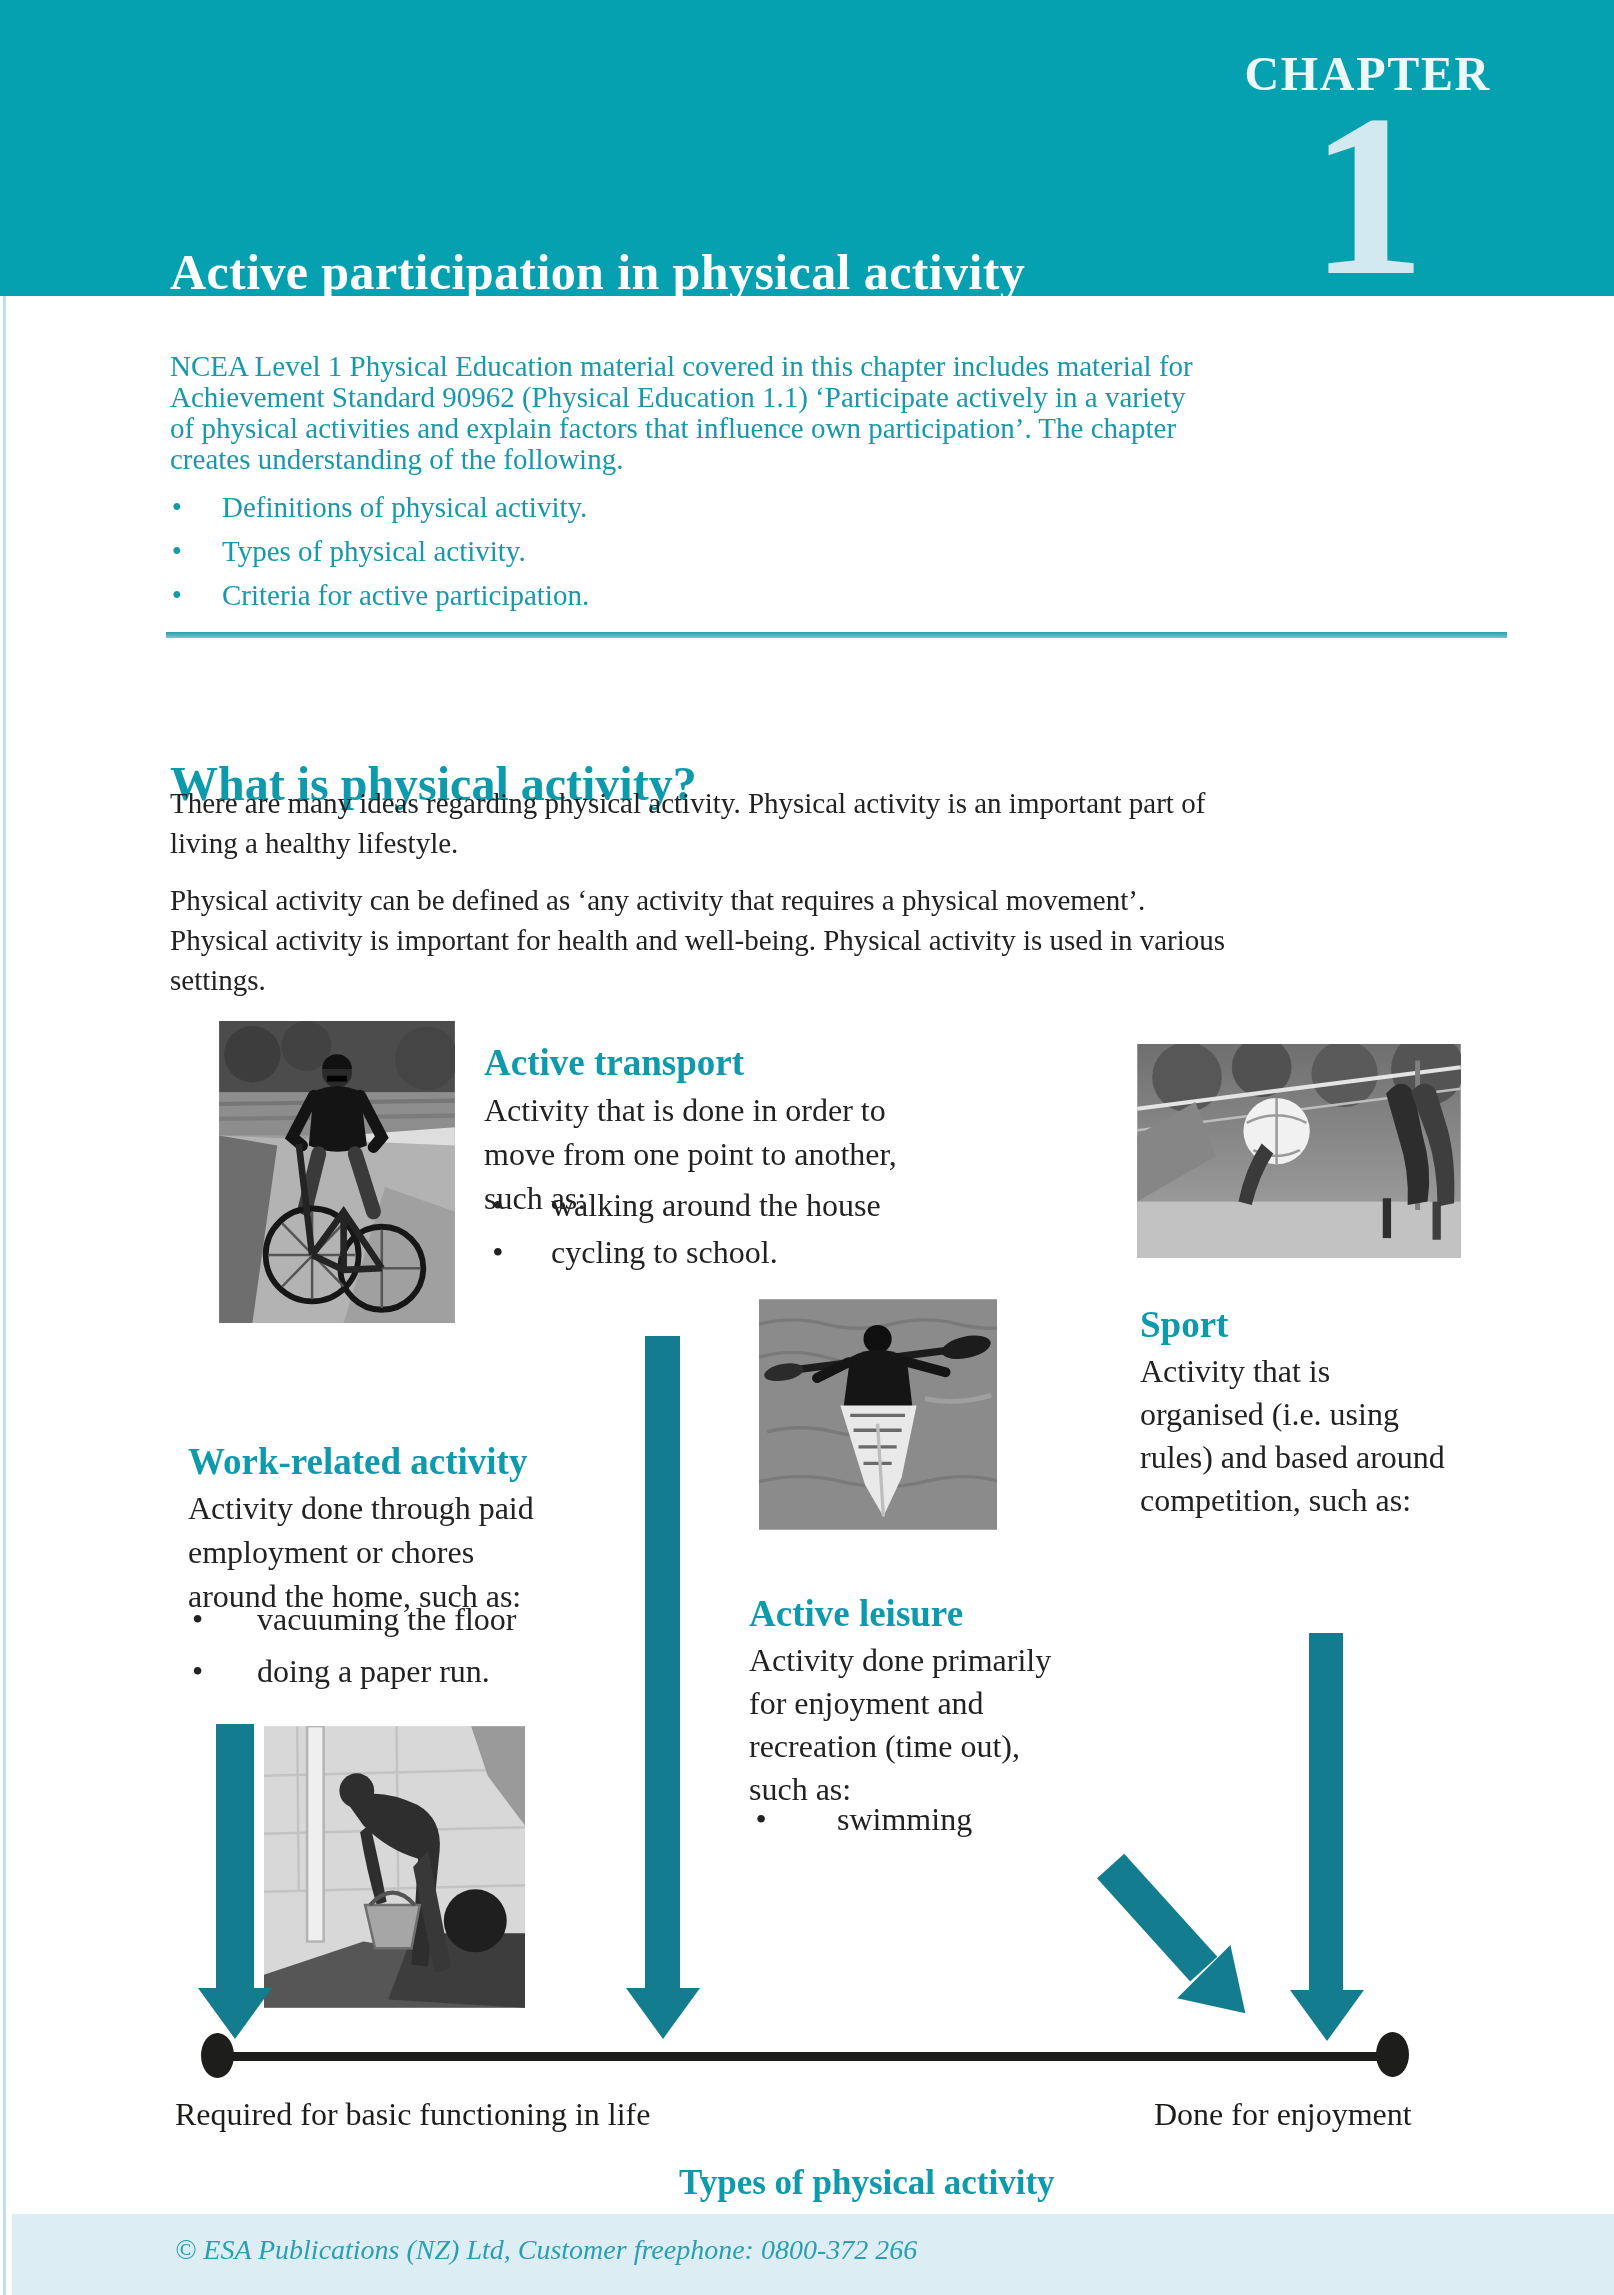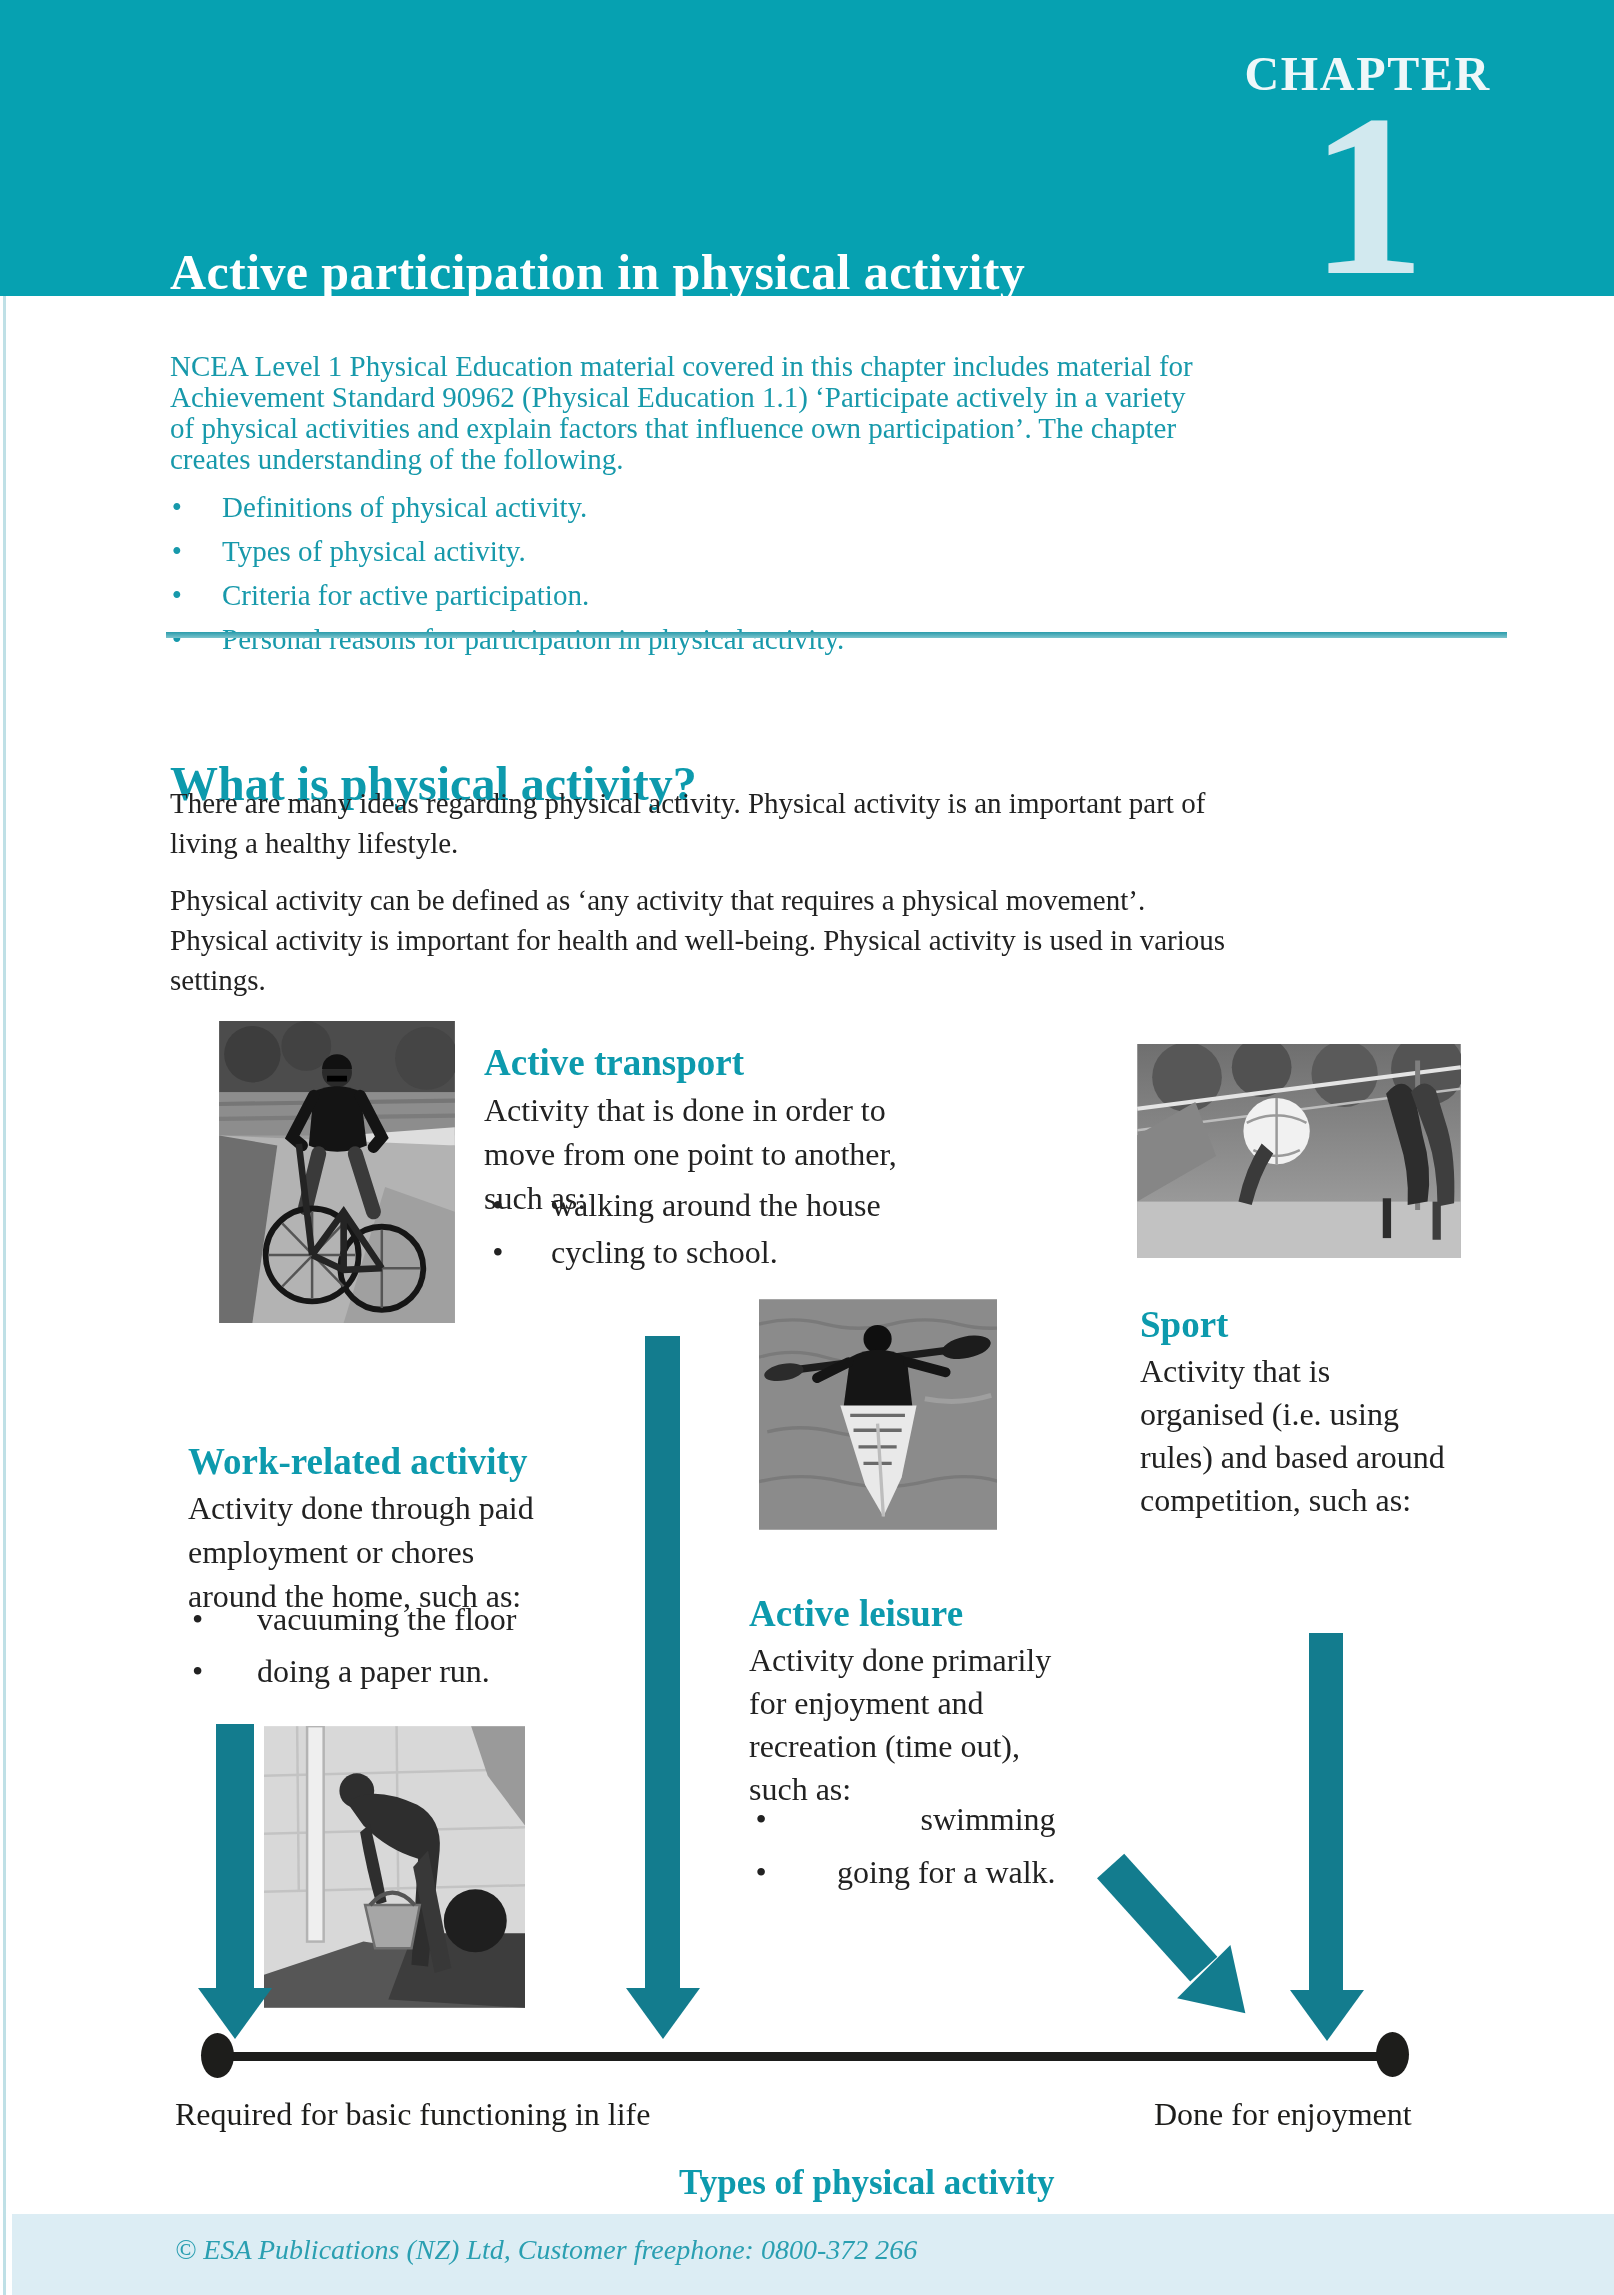--- a/index.html
+++ b/index.html
@@ -125,21 +125,20 @@
   </header>
 
   <p class="intro-paragraph">NCEA Level 1 Physical Education material covered in this chapter includes material for
 Achievement Standard 90962 (Physical Education 1.1) ‘Participate actively in a variety
 of physical activities and explain factors that influence own participation’. The chapter
 creates understanding of the following.</p>
   <ul class="intro-bullets">
     <li>Definitions of physical activity.</li>
     <li>Types of physical activity.</li>
     <li>Criteria for active participation.</li>
-    <li>Personal reasons for participation in physical activity.</li>
   </ul>
   <div class="teal-rule"></div>
 
   <h2 class="section-heading">What is physical activity?</h2>
   <p class="body-par par-1">There are many ideas regarding physical activity. Physical activity is an important part of
 living a healthy lifestyle.</p>
   <p class="body-par par-2">Physical activity can be defined as ‘any activity that requires a physical movement’.
 Physical activity is important for health and well-being. Physical activity is used in various
 settings.</p>
 
@@ -239,21 +238,20 @@
     <path d="M150 262 L143 150" stroke="#bdbdbd" stroke-width="4"></path>
   </svg>
 
   <h3 class="blk-heading al-heading">Active leisure</h3>
   <p class="blk-body al-body">Activity done primarily
 for enjoyment and
 recreation (time out),
 such as:</p>
   <ul class="blk-list al-list">
     <li>swimming</li>
-    <li>going for a walk.</li>
   </ul>
 
   <h3 class="blk-heading wk-heading">Work-related activity</h3>
   <p class="blk-body wk-body">Activity done through paid
 employment or chores
 around the home, such as:</p>
   <ul class="blk-list wk-list">
     <li>vacuuming the floor</li>
     <li>doing a paper run.</li>
   </ul>

